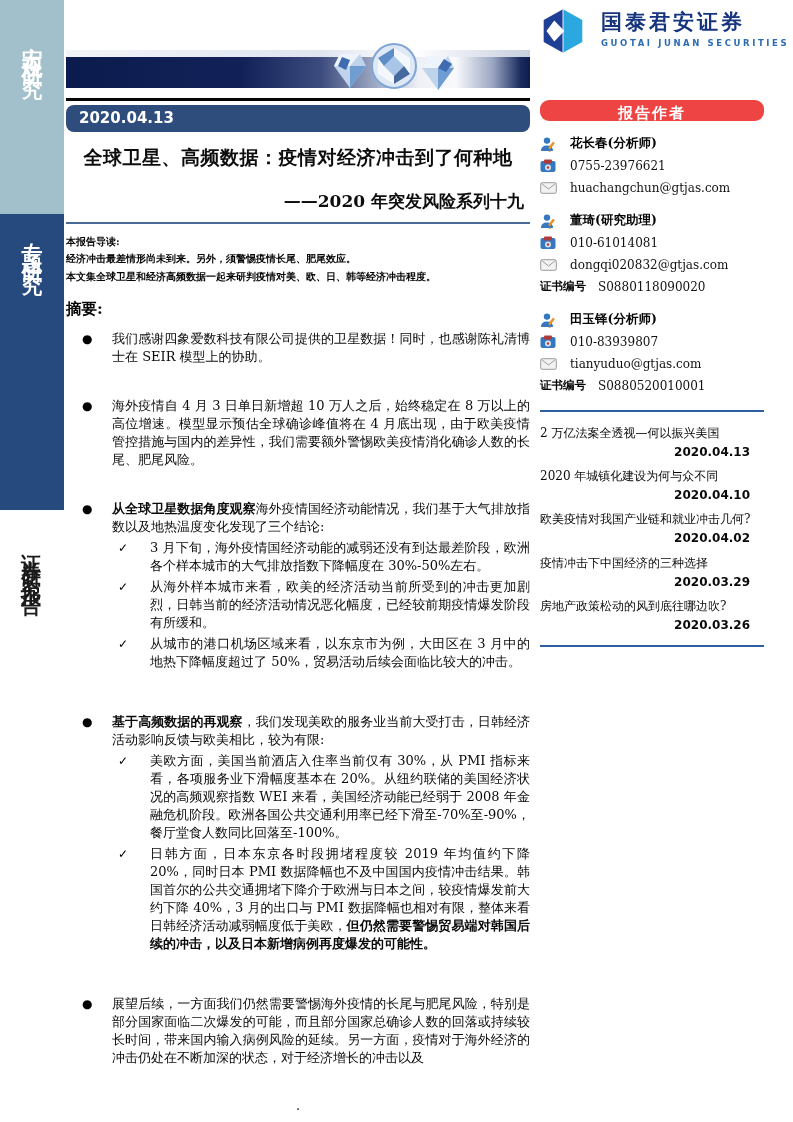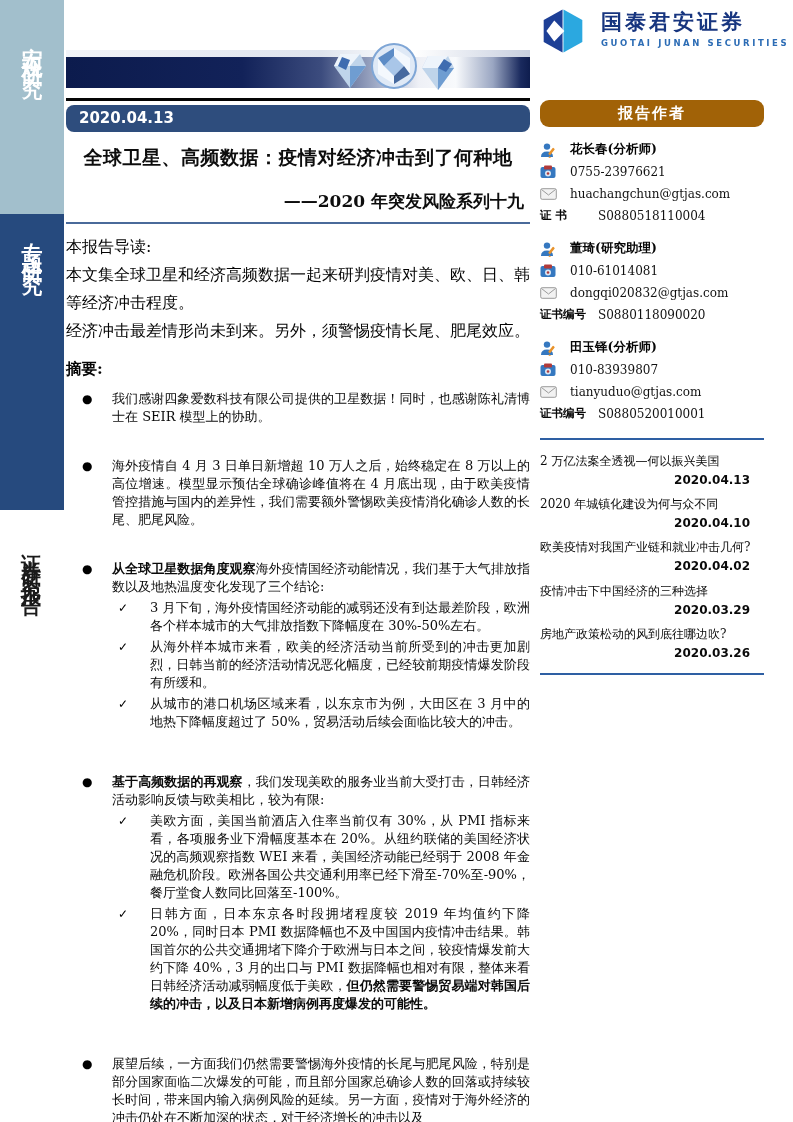--- a/index.html
+++ b/index.html
@@ -30,38 +30,38 @@
   .banner-body { height:31px; background:linear-gradient(90deg,#0c1b4d 0%,#122259 38%,#3c4c7e 55%,#aab4cd 68%,#eef0f6 76%,#f8fafc 84%,#9aa6c2 92%,#1a2a5e 98%,#0e1d4e 100%); }
   .diamonds { position:absolute; right:62px; top:-8px; width:148px; height:52px; }
   .rule-black { height:2.5px; background:#050505; margin-top:10px; }
   .date-bar { margin-top:4px; height:27px; background:#2e4d7d; border-radius:8px; color:#ffffff;
               font-weight:bold; font-size:15px; line-height:27px; padding-left:13px;
               font-family:"DejaVu Sans","Liberation Sans",sans-serif; }
   .title { margin-top:13px; font-size:19px; font-weight:bold; color:#0d0d0d; text-align:center; letter-spacing:0.5px; }
   .subtitle { margin-top:19px; font-size:17px; font-weight:bold; color:#0d0d0d; text-align:right; padding-right:6px; }
   .rule-blue { height:2px; background:#4a6a9a; margin-top:9px; }
 
-  .guide { margin-top:9px; font-size:16px; font-weight:normal; color:#050505; line-height:1.75; text-align:justify; }
+  .guide { margin-top:9px; font-size:10px; font-weight:bold; color:#050505; line-height:1.75; text-align:justify; }
   .abstract-label { margin-top:14px; font-size:15.5px; font-weight:bold; color:#050505; }
 
   .bullets { margin-top:10px; }
   .bullet { display:flex; margin-bottom:28px; }
   .bullet.gap-lg { margin-bottom:42px; }
   .b-marker { flex:0 0 46px; text-align:left; padding-left:16px; font-size:12px; line-height:18px; color:#000; }
   .b-body { flex:1; }
   .b-text { font-size:13px; line-height:18px; text-align:justify; color:#0a0a0a; }
   .b-text .seg-b { font-weight:bold;margin-top:18px; }
   .subs { margin-top:3px; }
   .sub { display:flex; margin-top:3px; }
   .s-marker { flex:0 0 38px; padding-left:6px; font-size:12px; line-height:18px; color:#000; }
   .trailing-dot { text-align:center; font-size:13px; margin-top:6px; color:#0a0a0a; }
 
   
   .rightcol { position:absolute; left:540px; top:100px; width:224px; font-family:"DejaVu Serif","Liberation Serif",serif; }
-  .panel-hd { height:27px; background:#a16207; border-radius:9px; color:#fff; text-align:center;
+  .panel-hd { height:21px; background:#ef4444; border-radius:9px; color:#fff; text-align:center;
               font-weight:bold; font-size:15px; line-height:27px; letter-spacing:2px; }
   .authors { margin-top:14px; }
   .author { margin-bottom:16px; }
   .a-row { display:flex; align-items:center; margin-bottom:5px; min-height:17px; }
   .a-ico { flex:0 0 30px; display:flex; align-items:center; }
   .a-name { font-size:12.5px; font-weight:bold; color:#050505; }
   .a-val { font-size:12px; color:#111; }
   .a-cert-label { flex:0 0 58px; font-size:11.5px; font-weight:bold; color:#050505; }
   .sep-blue { height:1.5px; background:#2e5fa3; margin:4px 0 12px; }
   .reports { margin-top:7px; }
@@ -128,22 +128,22 @@
       </svg>
     </div>
     <div class="rule-black"></div>
     <div class="date-bar">2020.04.13</div>
     <div class="title">全球卫星、高频数据：疫情对经济冲击到了何种地</div>
     <div class="subtitle">——2020 年突发风险系列十九</div>
     <div class="rule-blue"></div>
 
     <div class="guide">
       <div>本报告导读:</div>
+      <div>经济冲击最差情形尚未到来。另外，须警惕疫情长尾、肥尾效应。</div>
       <div>本文集全球卫星和经济高频数据一起来研判疫情对美、欧、日、韩等经济冲击程度。</div>
-      <div>经济冲击最差情形尚未到来。另外，须警惕疫情长尾、肥尾效应。</div>
     </div>
 
     <div class="abstract-label">摘要:</div>
 
     <div class="bullets" id="bullets">
   <div class="bullet">
     <div class="b-marker">●</div>
     <div class="b-body">
       <div class="b-text"><span class="seg">我们感谢四象爱数科技有限公司提供的卫星数据！同时，也感谢陈礼清博士在 SEIR 模型上的协助。</span></div>
       <div class="subs"></div>
@@ -238,24 +238,20 @@
     </div>
     <div class="a-row">
       <span class="a-ico">
         <svg width="17" height="12" viewBox="0 0 17 12">
           <rect x="0.7" y="0.7" width="15.6" height="10.6" rx="1.5" fill="#f2f2f2" stroke="#9a9a9a" stroke-width="1"></rect>
           <polyline points="1.5,1.5 8.5,7 15.5,1.5" fill="none" stroke="#9a9a9a" stroke-width="1"></polyline>
         </svg>
       </span>
       <span class="a-val">huachangchun@gtjas.com</span>
     </div>
-    <div class="a-row">
-      <span class="a-cert-label">证  书</span>
-      <span class="a-val">S0880518110004</span>
-    </div>
   </div>
 
   <div class="author">
     <div class="a-row">
       <span class="a-ico">
         <svg width="17" height="16" viewBox="0 0 17 16">
           <circle cx="7" cy="4.6" r="3.2" fill="#3578c0"></circle>
           <path d="M1 15 Q1 9.5 7 9.5 Q13 9.5 13 15 Z" fill="#3578c0"></path>
           <rect x="10.2" y="5.5" width="2.6" height="8" rx="0.8" transform="rotate(38 11.5 9.5)" fill="#e8922a"></rect>
           <polygon points="9.1,14.2 11.3,15.5 8.6,15.9" fill="#e8922a"></polygon>

